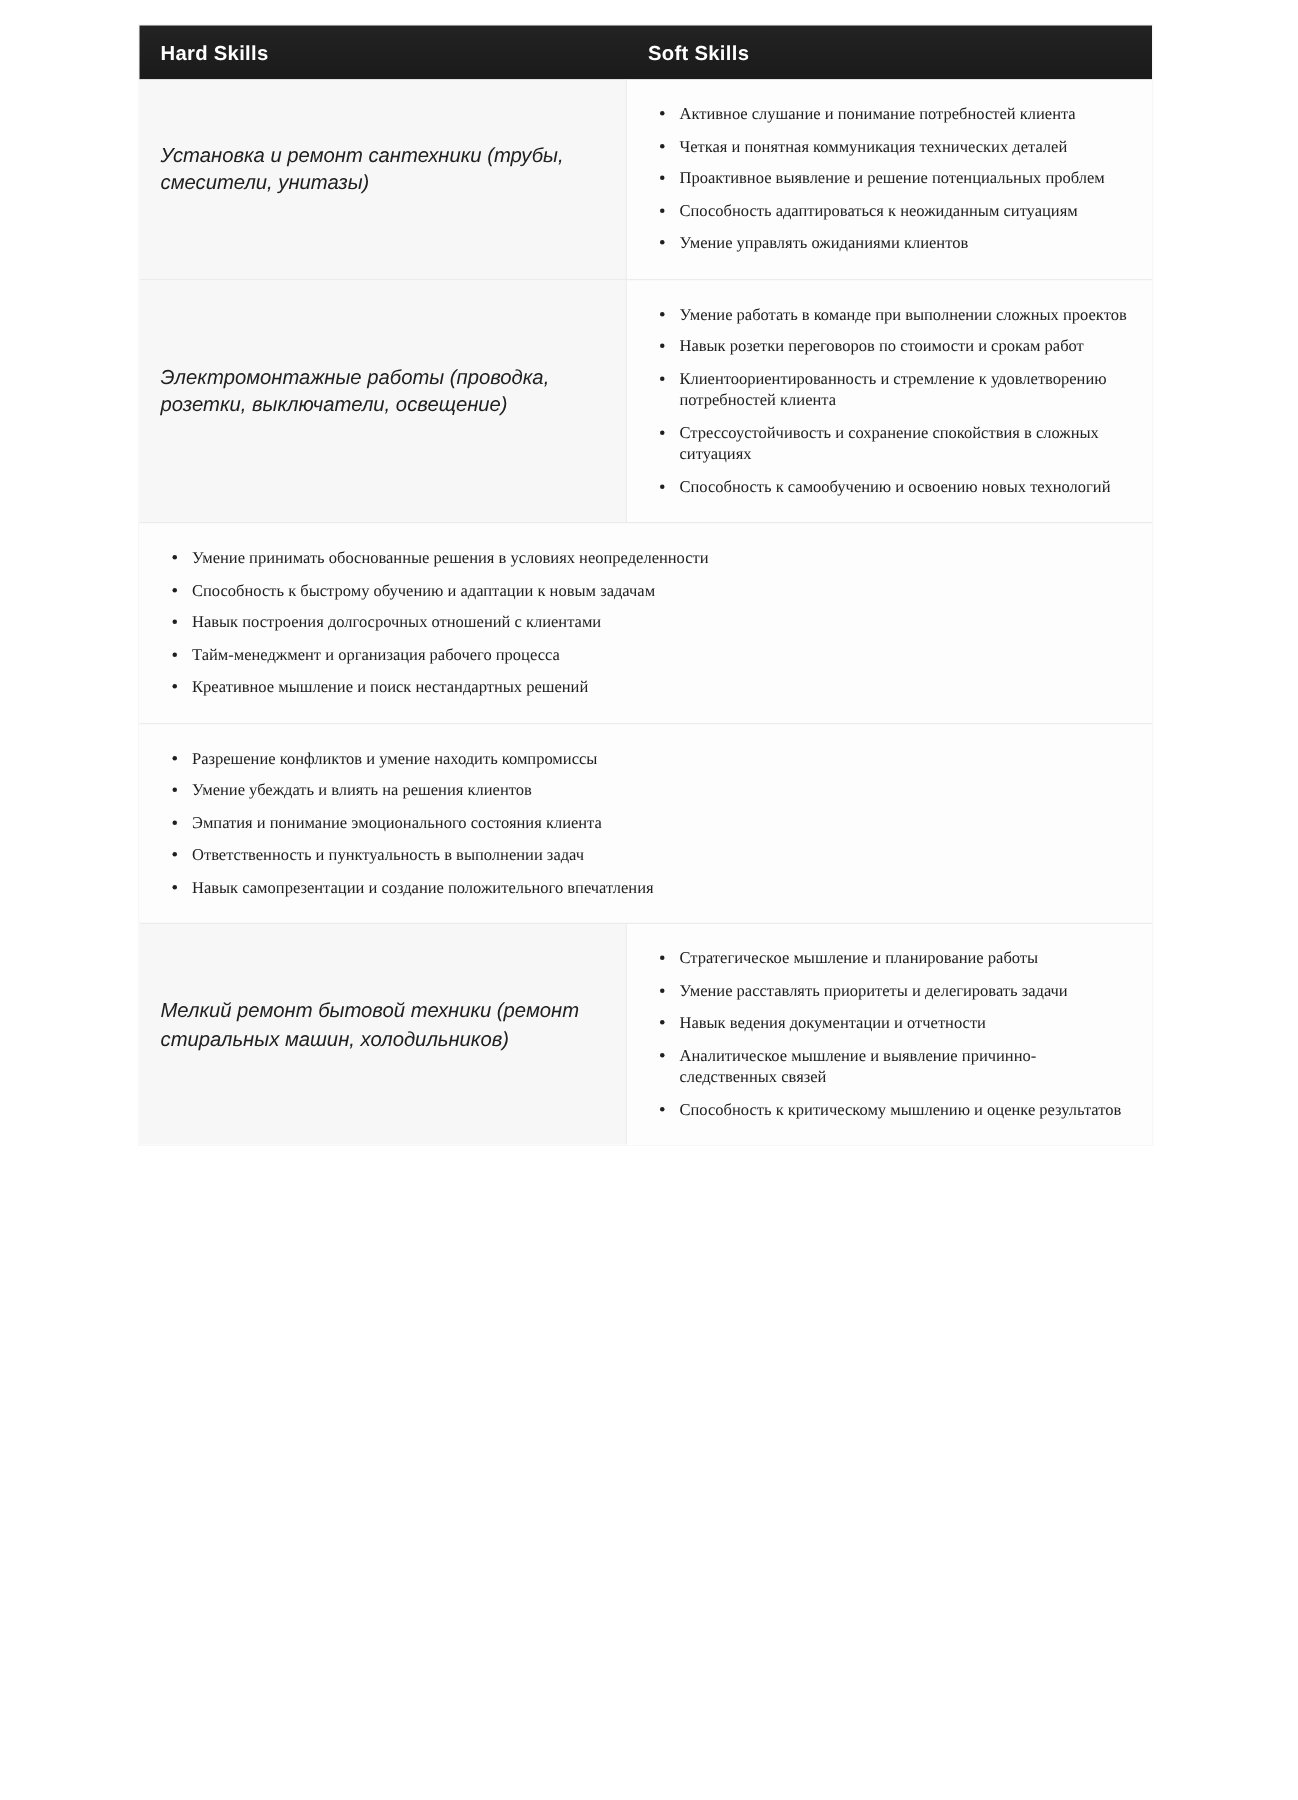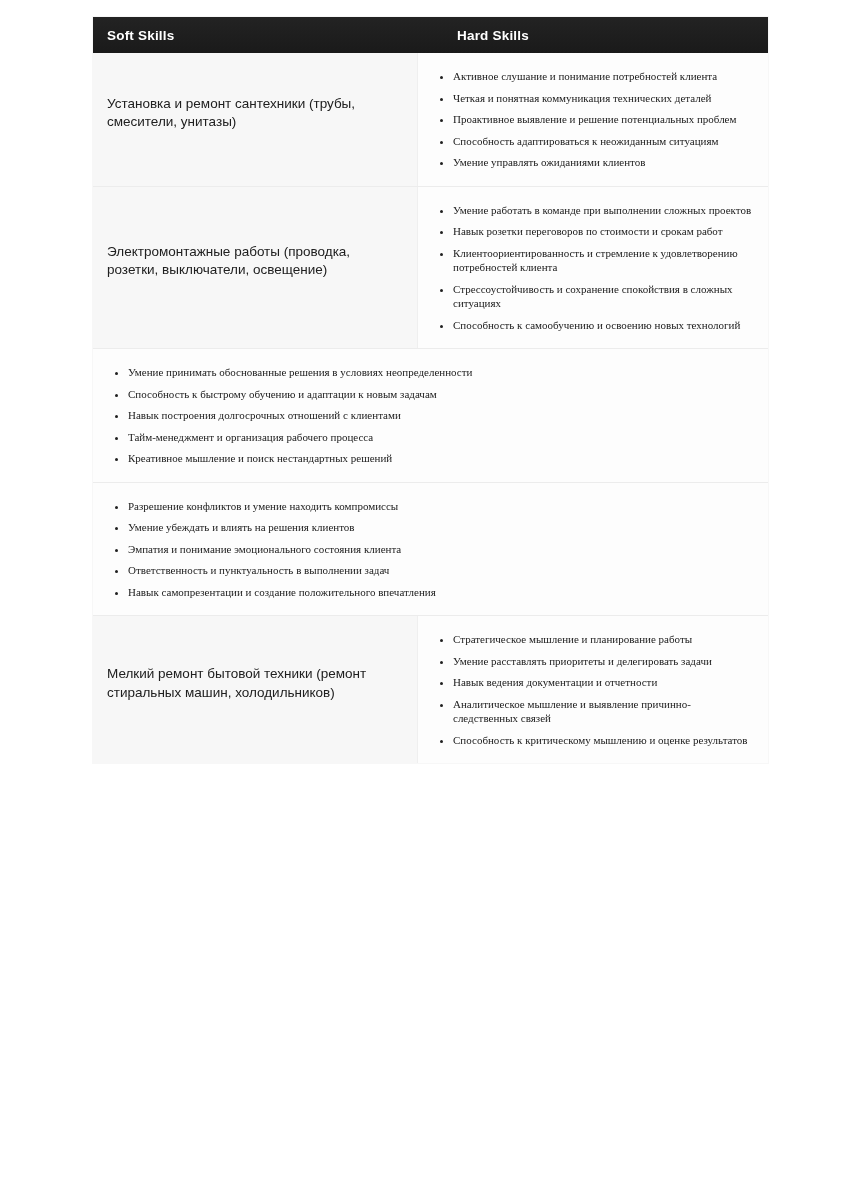--- a/index.html
+++ b/index.html
@@ -51,20 +51,21 @@
     width: 325px;
     box-sizing: border-box;
     background: #f7f7f7;
     display: flex;
     align-items: center;
     padding: 2px 16px 14px 14px;
     font-size: 13.5px;
     color: #202020;
     line-height: 1.38;
     border-right: 1px solid #efefef;
+    font-style: italic;
   }
   .cell-soft {
     flex: 1;
     box-sizing: border-box;
     background: #fdfdfd;
     padding: 16px 16px 16px 14px;
   }
   .cell-soft ul {
     margin: 0;
     padding: 0 0 0 21px;
@@ -79,22 +80,22 @@
   }
   .cell-soft li:last-child { margin-bottom: 0; }
 </style>
 </head>
 <body>
 
 <div class="page">
   <div class="skills-table">
 
     <div class="thead">
+      <div class="th th-hard">Hard Skills</div>
       <div class="th th-soft">Soft Skills</div>
-      <div class="th th-hard">Hard Skills</div>
     </div>
 
     <div class="tbody">
   <div class="row">
     <div class="cell-hard">
       <span>Установка и ремонт сантехники (трубы, смесители, унитазы)</span>
     </div>
     <div class="cell-soft">
       <ul>
               <li>Активное слушание и понимание потребностей клиента</li>

